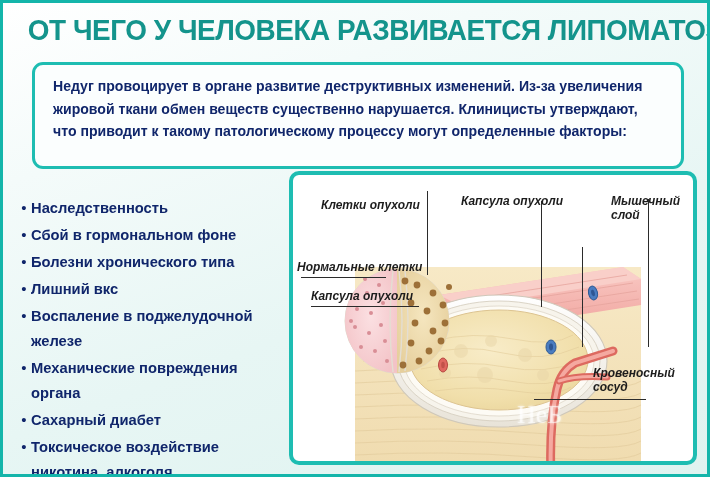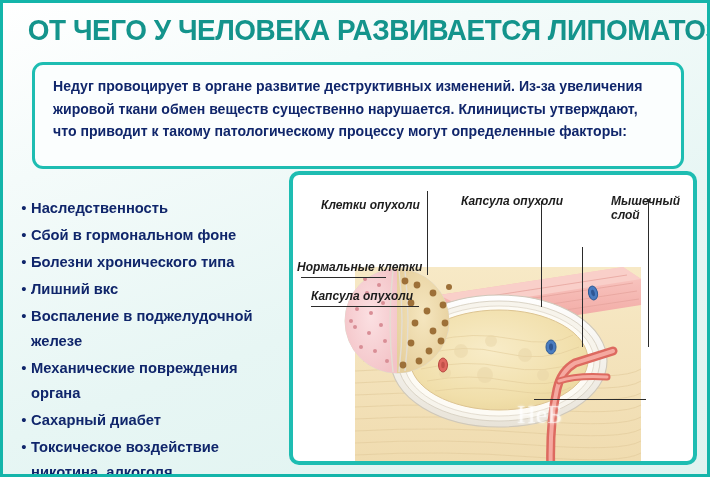--- a/index.html
+++ b/index.html
@@ -329,15 +329,17 @@
     <div class="lead vlead" style="left:289px;top:72px;height:100px;"></div>
     <div class="lead hlead" style="left:8px;top:102px;width:85px;"></div>
     <div class="lead hlead" style="left:18px;top:131px;width:108px;"></div>
     <div class="lead hlead" style="left:241px;top:224px;width:112px;"></div>
 
     <div class="lbl" style="left:28px;top:24px;">Клетки опухоли</div>
     <div class="lbl" style="left:168px;top:20px;">Капсула опухоли</div>
     <div class="lbl" style="left:318px;top:20px;">Мышечный слой</div>
     <div class="lbl" style="left:4px;top:86px;">Нормальные клетки</div>
     <div class="lbl" style="left:18px;top:115px;">Капсула опухоли</div>
+    <div class="lbl" style="left:300px;top:192px;">Кровеносный
+сосуд</div>
   </div>
 
 </div>
 
 </body></html>

